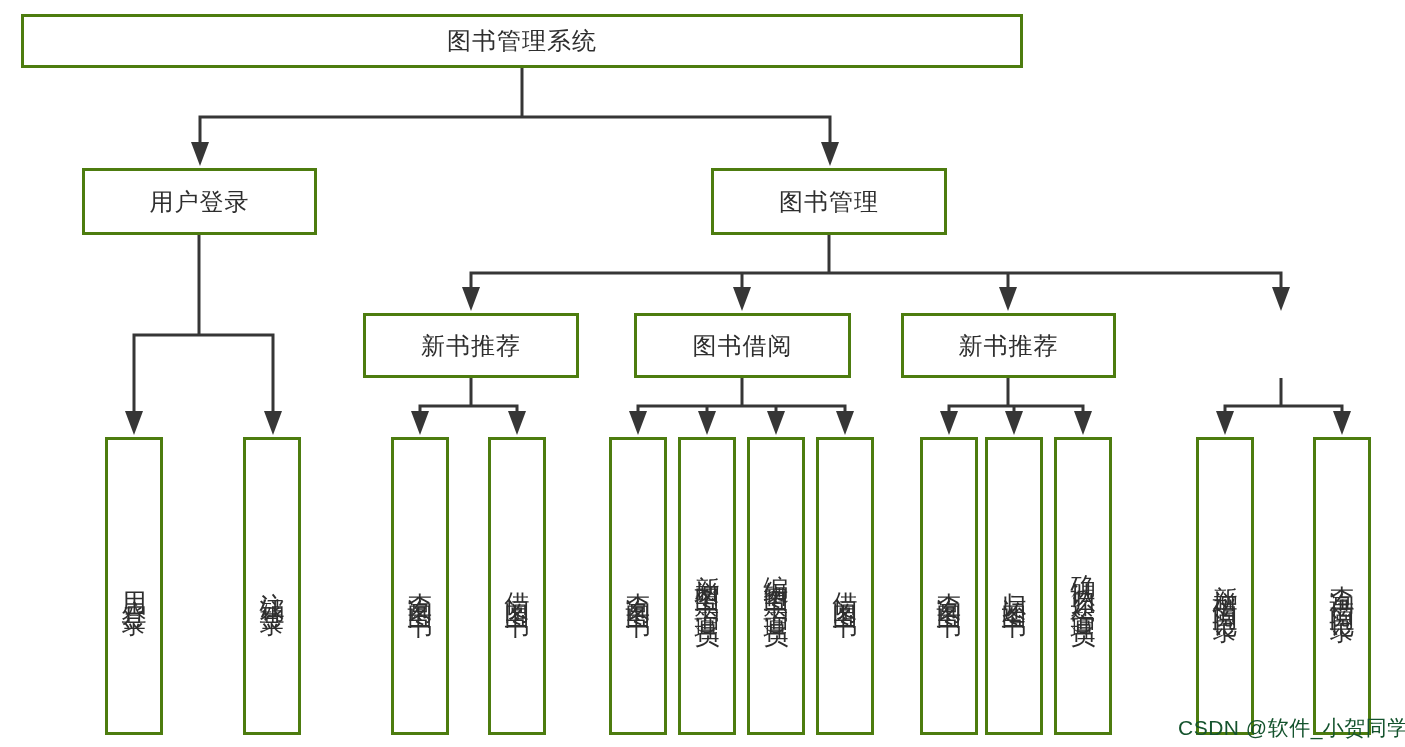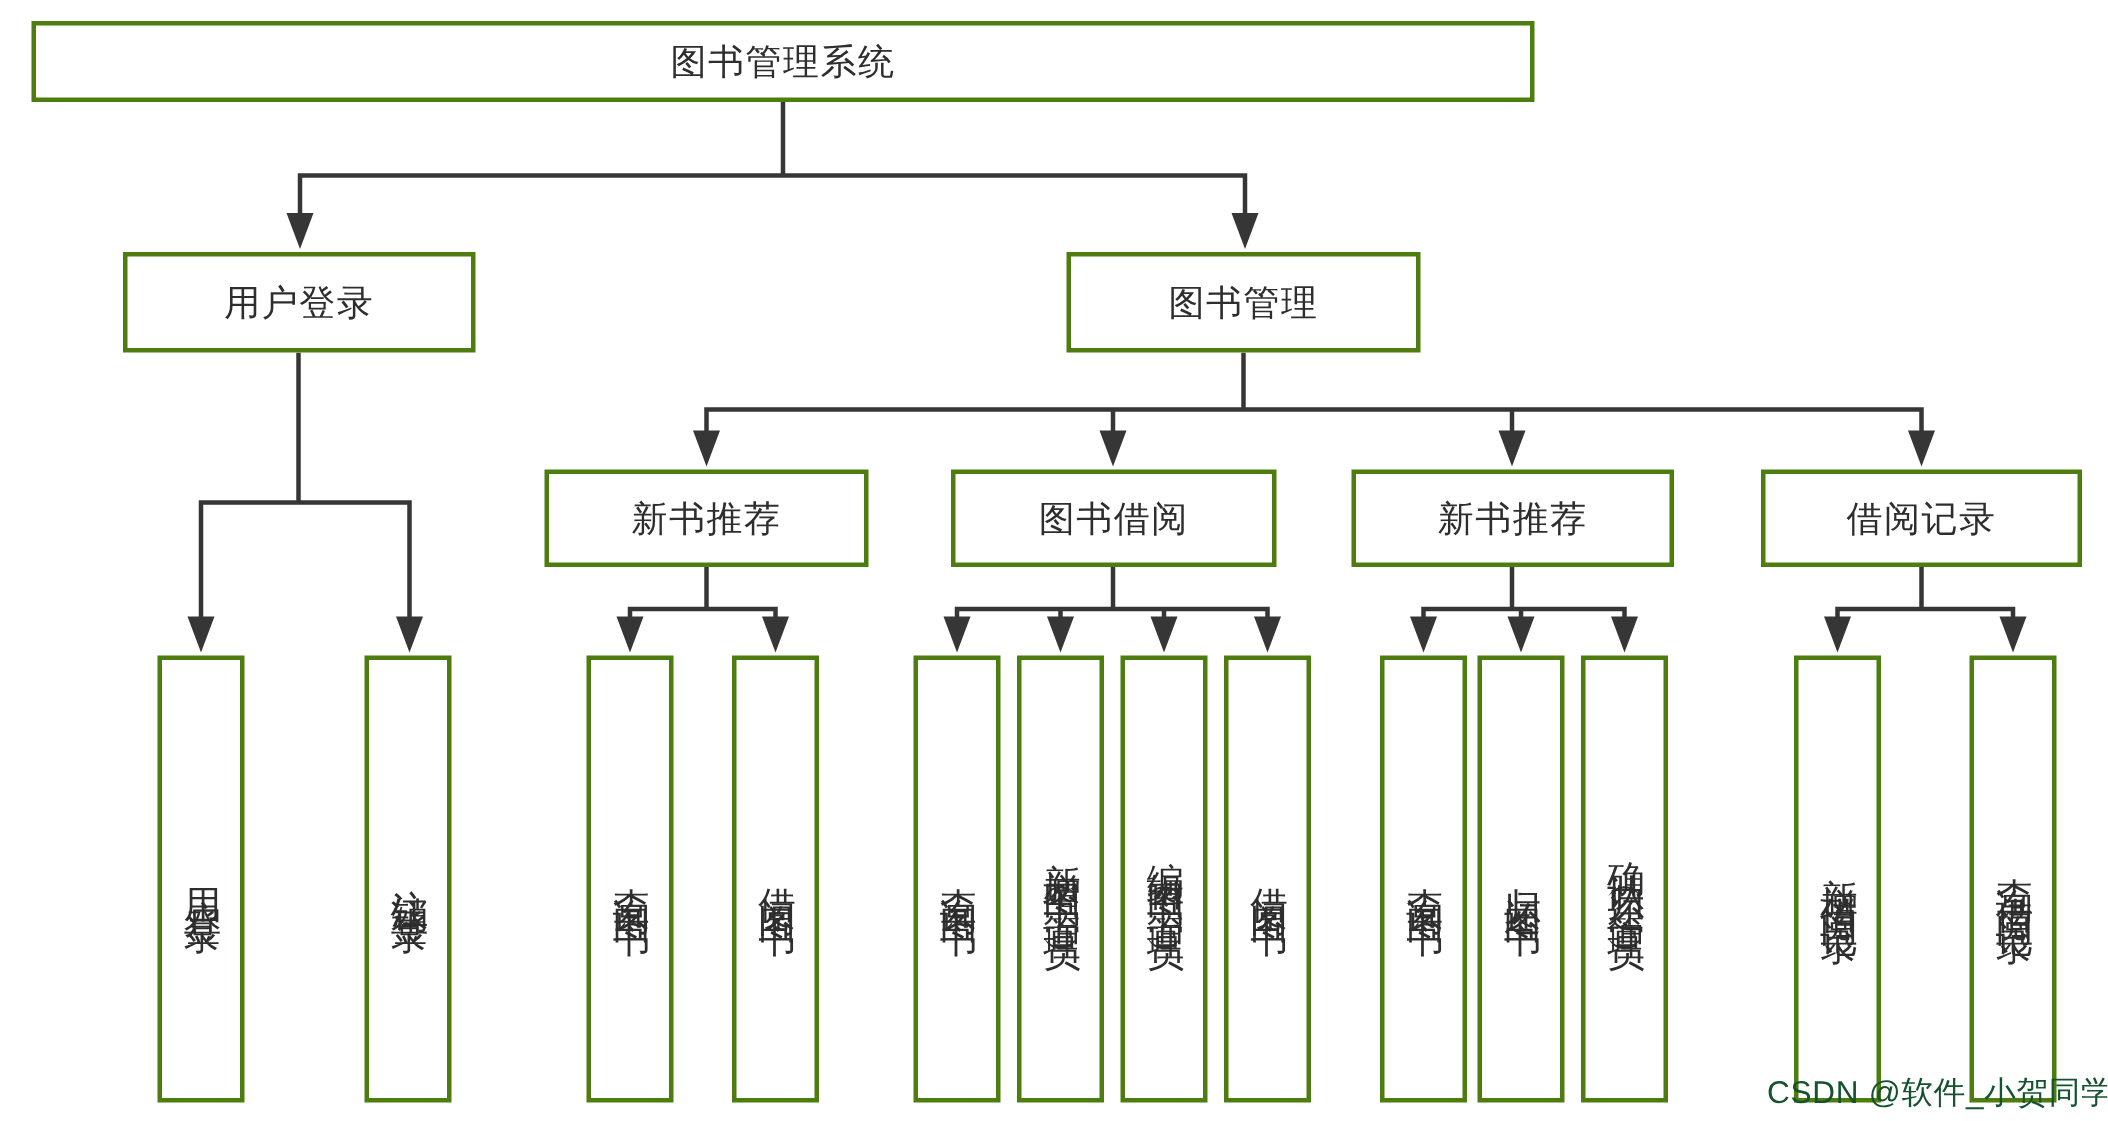--- a/index.html
+++ b/index.html
@@ -138,23 +138,20 @@
 
   <div class="node h lvl2" style="left:711px;width:236px;">
     <span>图书管理</span>
   </div>
   <div class="node h lvl3" style="left:634px;width:217px;align-items:center;">
     <span>图书借阅</span>
   </div>
   <div class="node h lvl3" style="left:901px;width:215px;">
     <span>新书推荐</span>
   </div>
-  <div class="node h lvl3" style="left:1174px;width:214px;">
-    <span>借阅记录</span>
-  </div>
 
   <div class="node leaf" style="left:105px;">
     <span class="vtext">用户登录</span>
   </div>
   <div class="node leaf" style="left:243px;">
     <span class="vtext">注销登录</span>
   </div>
 
   <div class="node leaf" style="left:391px;">
     <span class="vtext">查询图书</span>

